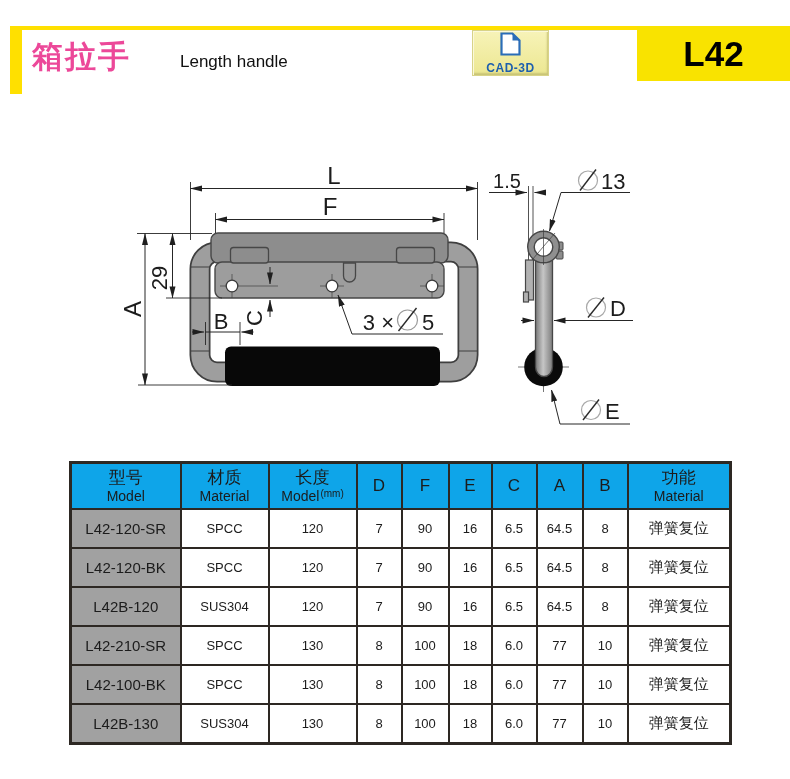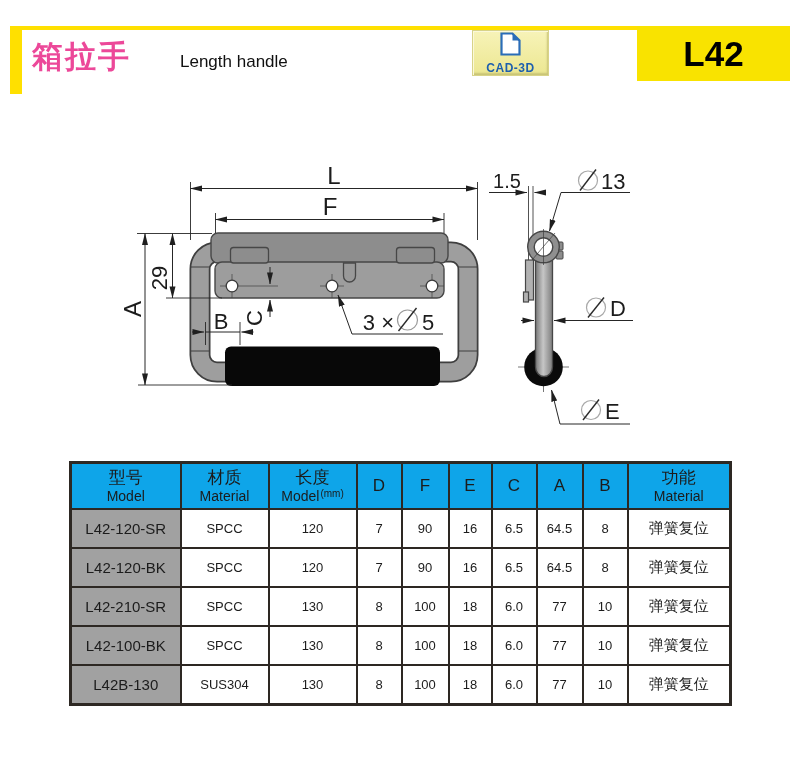--- a/index.html
+++ b/index.html
@@ -238,20 +238,32 @@
           <td>120</td>
           <td>7</td>
           <td>90</td>
           <td>16</td>
           <td>6.5</td>
           <td>64.5</td>
           <td>8</td>
           <td class="func">弹簧复位</td>
         </tr>
         <tr>
+          <td class="model">L42B-120</td>
+          <td>SUS304</td>
+          <td>120</td>
+          <td>7</td>
+          <td>90</td>
+          <td>16</td>
+          <td>6.5</td>
+          <td>64.5</td>
+          <td>8</td>
+          <td class="func">弹簧复位</td>
+        </tr>
+        <tr>
           <td class="model">L42-210-SR</td>
           <td>SPCC</td>
           <td>130</td>
           <td>8</td>
           <td>100</td>
           <td>18</td>
           <td>6.0</td>
           <td>77</td>
           <td>10</td>
           <td class="func">弹簧复位</td>

